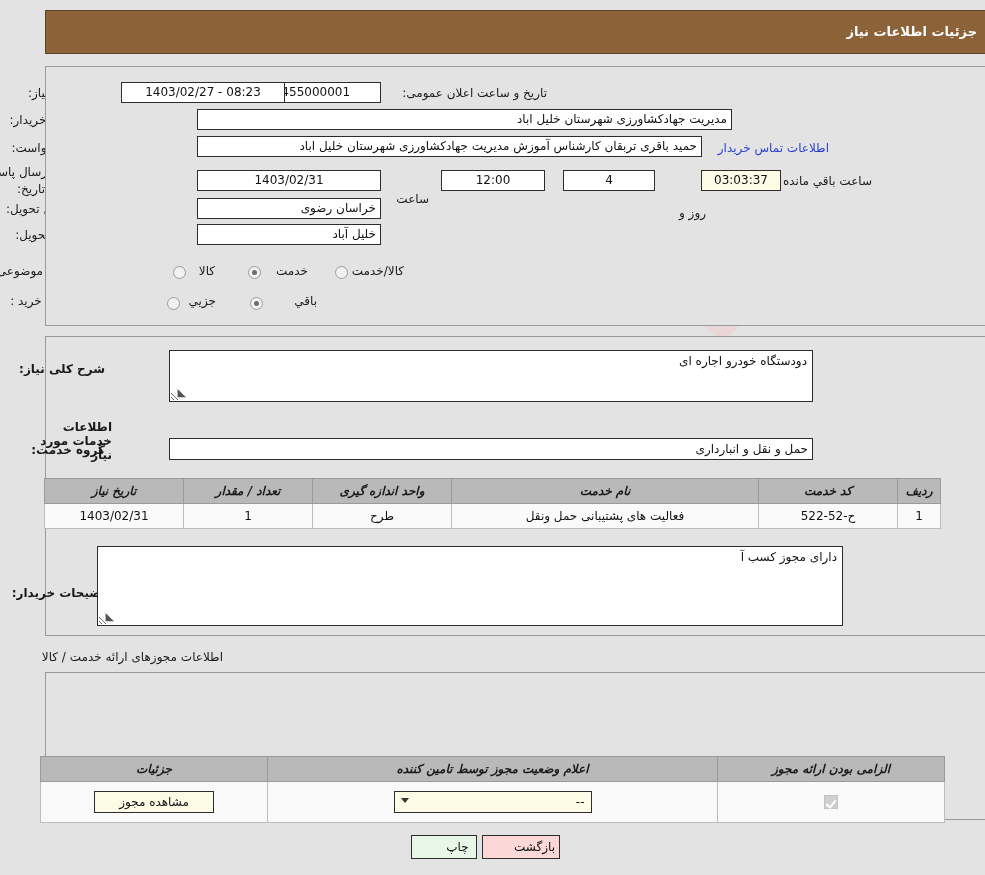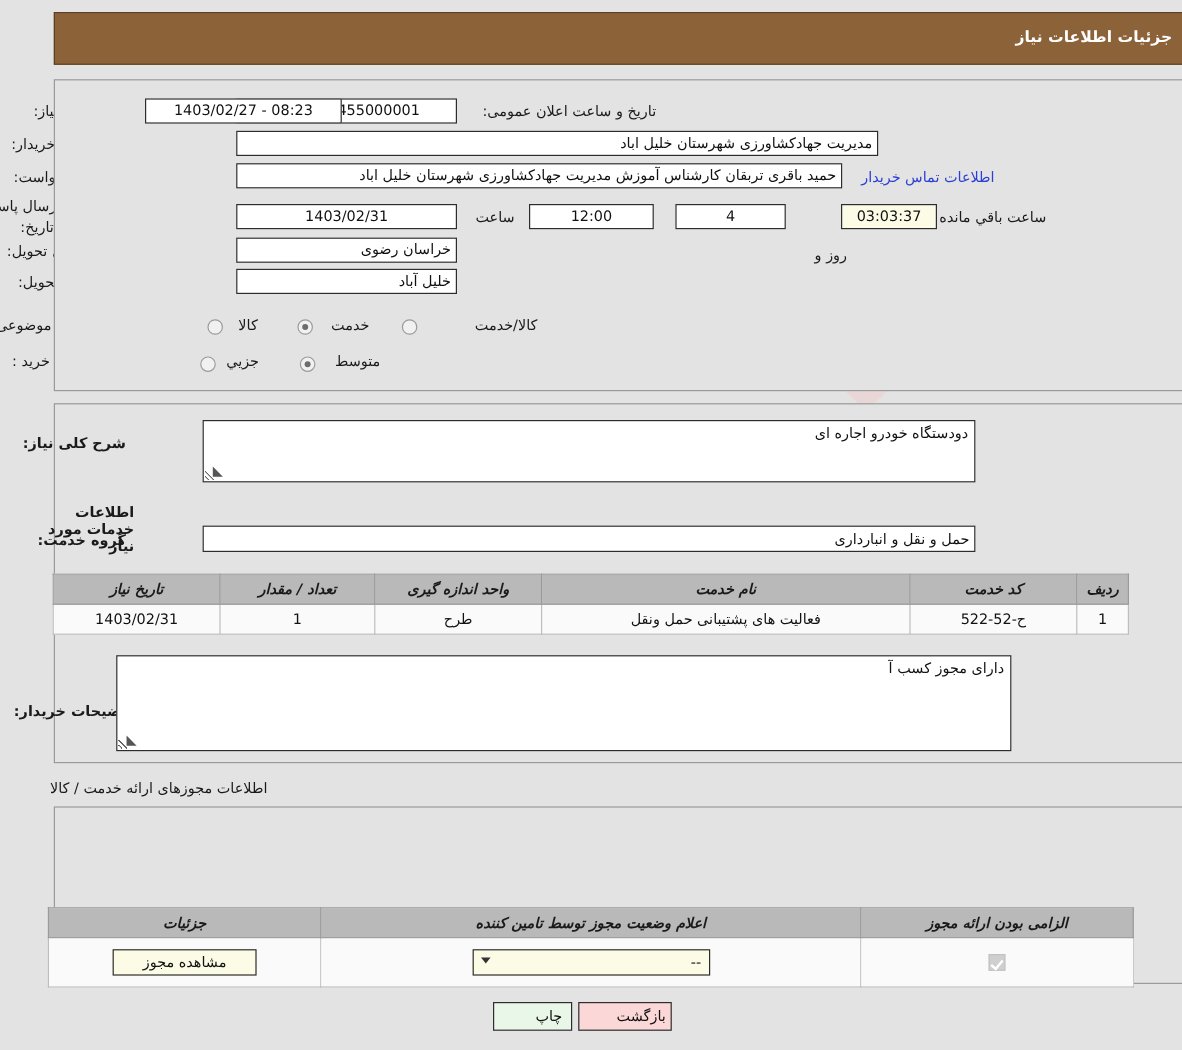--- a/index.html
+++ b/index.html
@@ -177,46 +177,46 @@
   <div class="lbl" style="right:881px;top:113px;">نام دستگاه خریدار:</div>
   <div class="fld right" style="right:253px;top:109px;width:535px;z-index:4;">مدیریت جهادکشاورزی شهرستان خلیل اباد</div>
 
   <div class="lbl" style="right:863px;top:141px;">ایجاد کننده درخواست:</div>
   <div class="fld right" style="right:283px;top:136px;width:505px;z-index:4;">حمید باقری تربقان کارشناس آموزش مدیریت جهادکشاورزی شهرستان خلیل اباد</div>
   <a class="linkish" style="position:absolute;right:156px;top:141px;z-index:4;">اطلاعات تماس خریدار</a>
 
   <div class="lbl" style="right:903px;top:165px;">مهلت ارسال پاسخ: تا</div>
   <div class="lbl" style="right:940px;top:182px;">تاریخ:</div>
   <div class="fld center" style="right:604px;top:170px;width:184px;z-index:4;">1403/02/31</div>
-  <div class="lbl" style="right:556px;top:174px;z-index:4;">ساعت</div>
+  <div class="lbl" style="right:556px;top:192px;z-index:4;">ساعت</div>
   <div class="fld center" style="right:440px;top:170px;width:104px;z-index:4;">12:00</div>
   <div class="fld center" style="right:330px;top:170px;width:92px;z-index:4;">4</div>
   <div class="lbl" style="right:279px;top:174px;z-index:4;margin-top:32px;">روز و</div>
   <div class="fld center cream" style="right:204px;top:170px;width:80px;z-index:4;">03:03:37</div>
   <div class="lbl" style="right:113px;top:174px;z-index:4;">ساعت باقي مانده</div>
 
   <div class="lbl" style="right:885px;top:202px;">استان محل تحویل:</div>
   <div class="fld right" style="right:604px;top:198px;width:184px;z-index:4;">خراسان رضوی</div>
 
   <div class="lbl" style="right:883px;top:228px;">شهر محل تحویل:</div>
   <div class="fld right" style="right:604px;top:224px;width:184px;z-index:4;">خلیل آباد</div>
 
   <div class="lbl" style="right:886px;top:264px;">طبقه بندی موضوعی:</div>
   <div class="radio" style="right:799px;top:266px;z-index:4;"></div>
   <div class="lbl" style="right:770px;top:264px;z-index:4;">کالا</div>
   <div class="radio on" style="right:724px;top:266px;z-index:4;"></div>
   <div class="lbl" style="right:677px;top:264px;z-index:4;">خدمت</div>
   <div class="radio" style="right:637px;top:266px;z-index:4;"></div>
-  <div class="lbl" style="right:537px;top:264px;z-index:4;margin-left:32px;">کالا/خدمت</div>
+  <div class="lbl" style="right:581px;top:264px;z-index:4;margin-left:32px;">کالا/خدمت</div>
 
   <div class="lbl" style="right:890px;top:294px;">نوع فرآیند خرید :</div>
   <div class="radio" style="right:805px;top:297px;z-index:4;"></div>
   <div class="lbl" style="right:769px;top:294px;z-index:4;">جزیي</div>
   <div class="radio on" style="right:722px;top:297px;z-index:4;"></div>
-  <div class="lbl" style="right:668px;top:294px;z-index:4;">متوسط</div>
+  <div class="lbl" style="right:668px;top:294px;z-index:4;">باقي</div>
 
   <div class="panel panel-mid"></div>
 
   <div class="lbl lbl-b" style="right:880px;top:362px;z-index:4;">شرح کلی نیاز:</div>
   <textarea class="ta" style="right: 172px; top: 350px; left: 142px; height: 52px; z-index: 4;">دودستگاه خودرو اجاره ای</textarea>
   <div class="resize-grip" style="right:null;left:150px;top:388px;z-index:5;">◣</div>
 
   <div class="sect-title" style="right:873px;top:420px;z-index:4;">اطلاعات خدمات مورد نیاز</div>
 
   <div class="lbl lbl-b" style="right:880px;top:443px;z-index:4;">گروه خدمت:</div>

